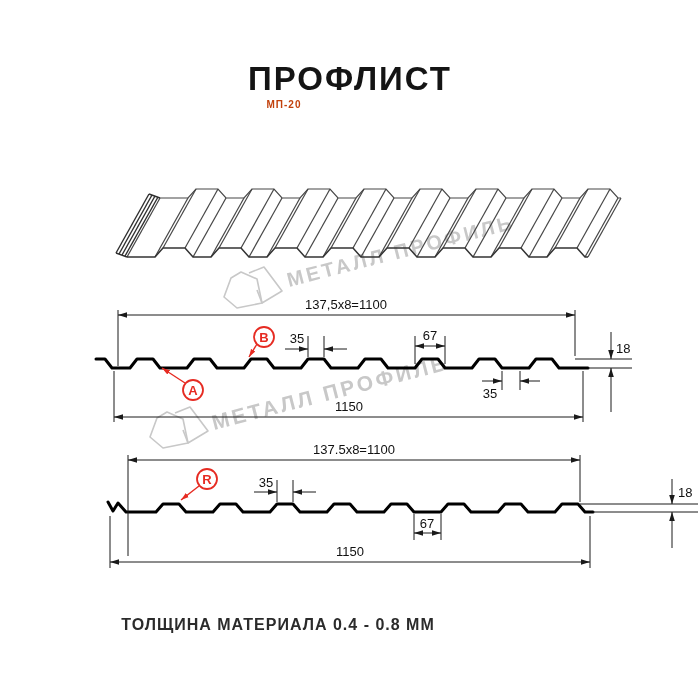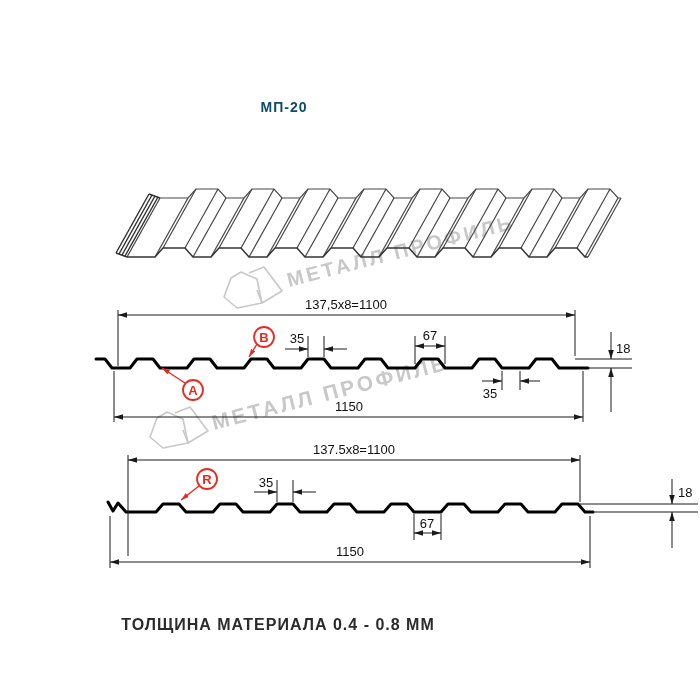--- a/index.html
+++ b/index.html
@@ -1,21 +1,21 @@
 <!DOCTYPE html>
 <html><head>
 <meta charset="utf-8">
 <style>
   html,body{margin:0;padding:0;background:#fff;}
   #stage{position:relative;width:700px;height:700px;background:#fff;overflow:hidden;
          font-family:"Liberation Sans",sans-serif;}
   .hdr-title{position:absolute;top:60px;left:0;width:700px;text-align:center;
              font-size:33px;font-weight:bold;letter-spacing:2px;color:#141414;}
   .hdr-sub{position:absolute;top:99px;left:0;width:568px;text-align:center;
-           font-size:14px;font-weight:bold;letter-spacing:1px;color:#0c4a6e;}
+           font-size:10px;font-weight:bold;letter-spacing:1px;color:#c2410c;}
   .footer-note{position:absolute;top:616px;left:0;width:556px;text-align:center;
                font-size:16px;font-weight:bold;letter-spacing:1px;color:#2b2b2b;}
   svg{position:absolute;left:0;top:0;}
   .dim-line{stroke:#1a1a1a;stroke-width:1;fill:none;}
   .ext-line{stroke:#1a1a1a;stroke-width:1;fill:none;}
   .dim-txt{font-family:"Liberation Sans",sans-serif;font-size:13px;fill:#111;}
   .profile{stroke:#000;stroke-width:3;fill:none;stroke-linejoin:round;stroke-linecap:round;}
   .wm{stroke:#c8c8c8;fill:none;stroke-width:1.6;stroke-linejoin:round;}
   .wm-txt{font-family:"Liberation Sans",sans-serif;font-weight:bold;fill:#c8c8c8;letter-spacing:3px;}
   .red-lbl-circle{stroke:#e62b22;stroke-width:1.8;fill:none;}
@@ -23,20 +23,21 @@
   .red-leader{stroke:#e62b22;stroke-width:1.4;fill:none;}
   .d3-line{stroke:#474747;stroke-width:1.2;fill:none;}
   .d3-front{stroke:#333;stroke-width:1.5;fill:none;stroke-linejoin:round;}
   .d3-cap{stroke:#2f2f2f;stroke-width:1.4;fill:none;}
 </style>
 </head>
 <body>
 
 <div id="stage">
 
+  <div class="hdr-title">ПРОФЛИСТ</div>
   <div class="hdr-sub">МП-20</div>
 
   <svg width="700" height="700" viewBox="0 0 700 700">
     <defs>
       <marker id="dimA" viewBox="-9 -3.5 9 7" refX="0" refY="0" markerWidth="9" markerHeight="7" orient="auto-start-reverse" markerUnits="userSpaceOnUse">
         <path d="M0,0 L-9,2.8 L-9,-2.8 Z" fill="#1a1a1a"></path>
       </marker>
       <marker id="redA" viewBox="-8 -3 8 6" refX="0" refY="0" markerWidth="8" markerHeight="6" orient="auto-start-reverse" markerUnits="userSpaceOnUse">
         <path d="M0,0 L-8,2.5 L-8,-2.5 Z" fill="#e62b22"></path>
       </marker>

